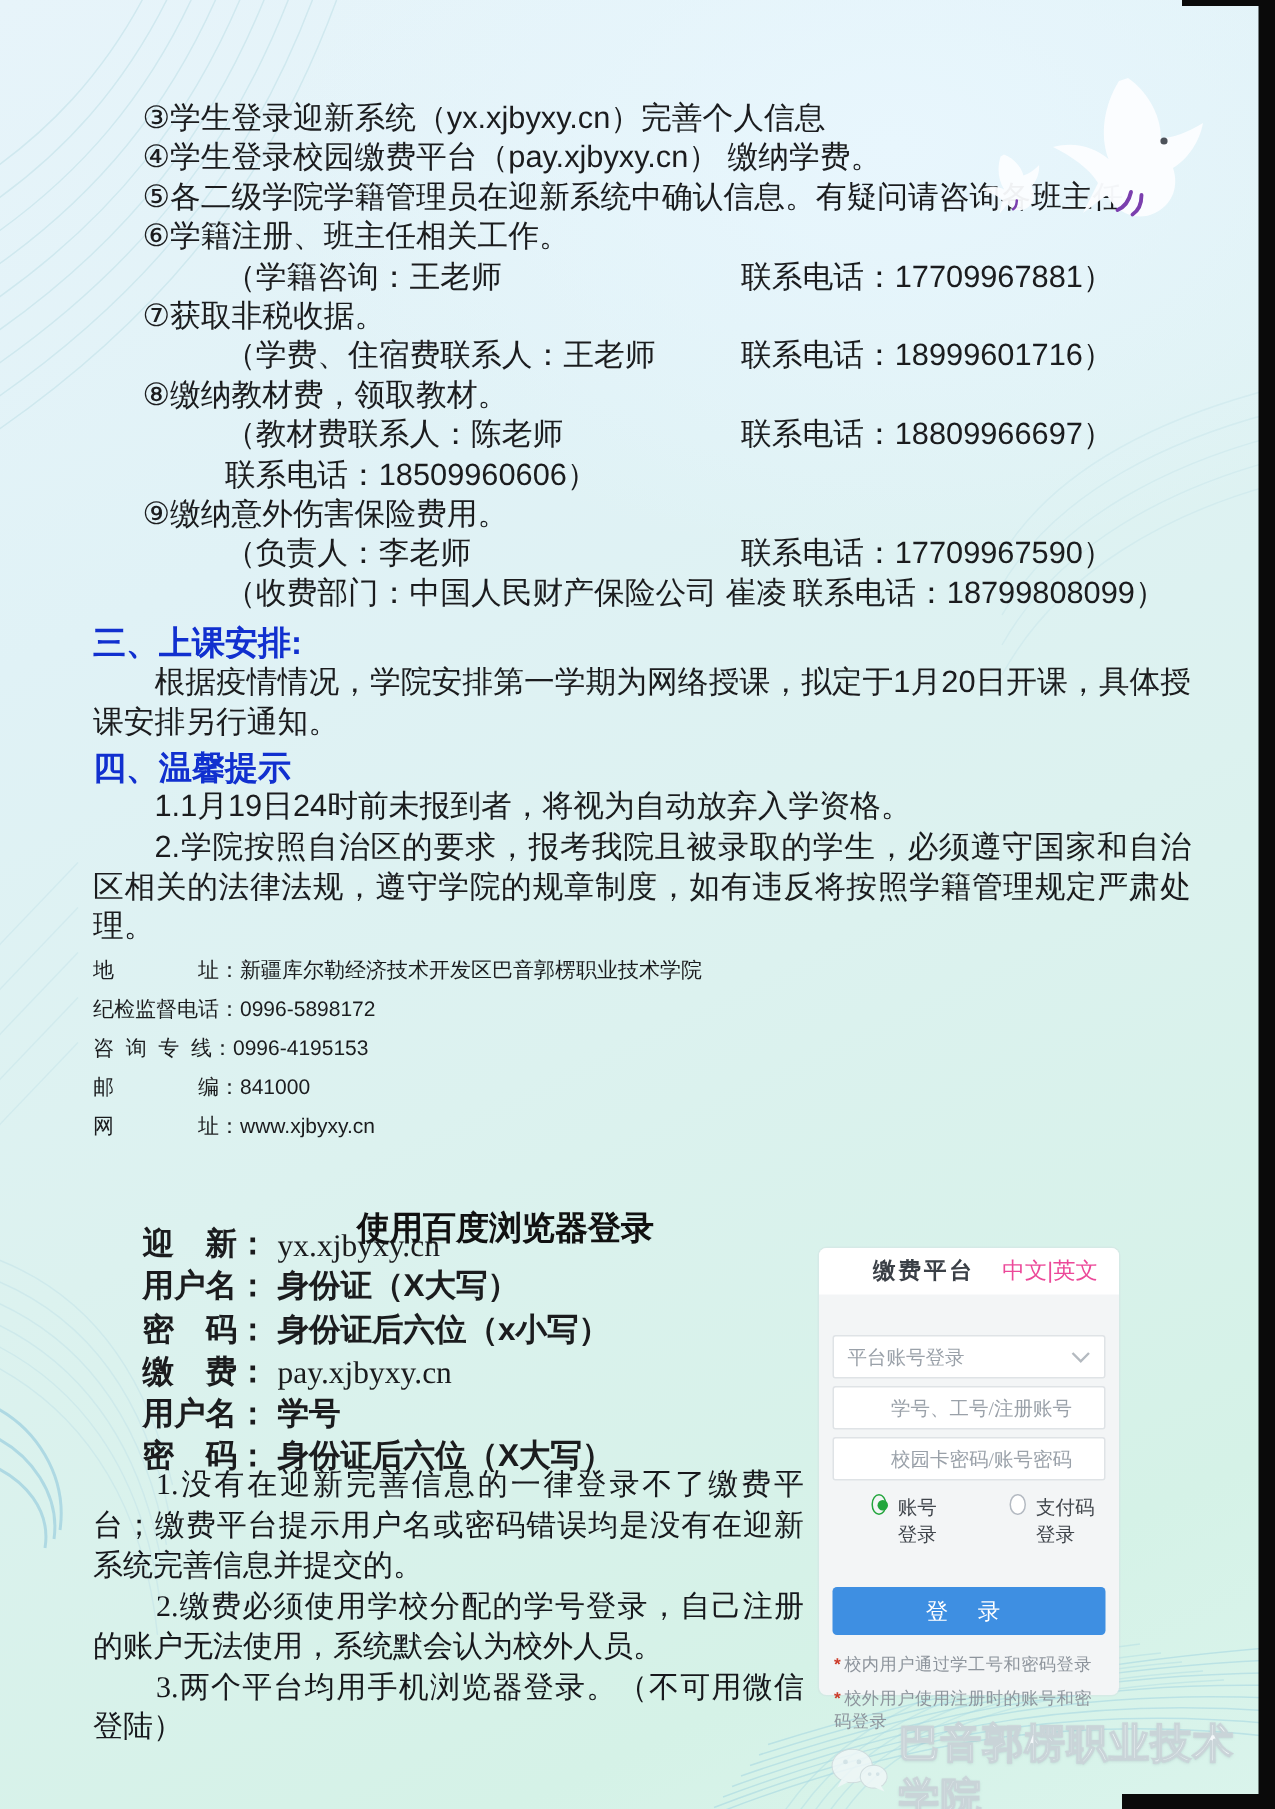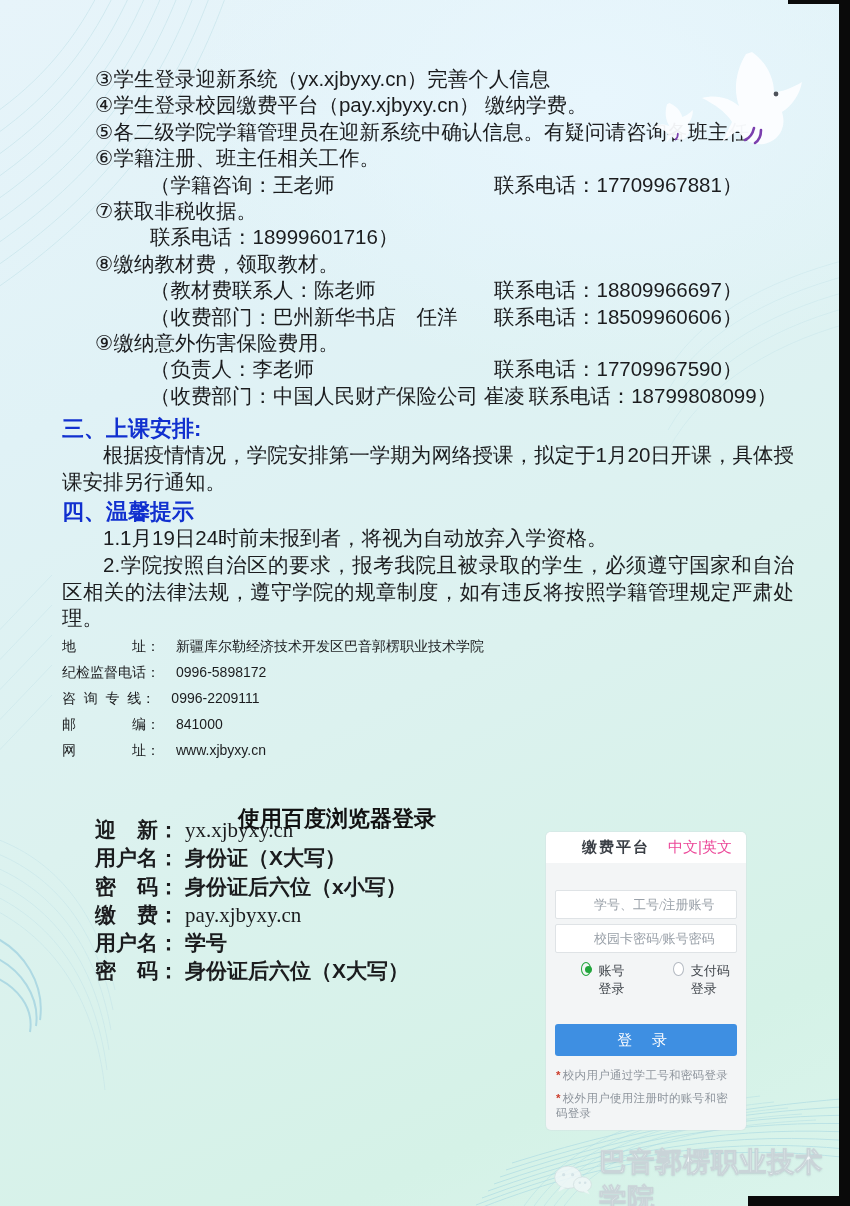--- a/index.html
+++ b/index.html
@@ -18,21 +18,21 @@
   .contact-row{display:flex;font-size:20.5px;line-height:26.4px;padding-left:88px;}
   .contact-row .cl{min-width:340px;flex:none;white-space:nowrap;padding-right:4px;}
   .contact-row .cr{white-space:nowrap;}
   h3.sec{margin:6px 0 0;font-size:22px;font-weight:bold;color:#1130cf;line-height:27px;}
   h3.sec2{margin:3px 0 0;}
   .para{margin:0;font-size:20.5px;line-height:26.6px;text-align:justify;}
   .indent{text-indent:41px;}
   .contacts{margin-top:1px;}
   .crow{display:flex;font-size:14px;line-height:26px;}
   .clabel{white-space:pre;}
-  .cvalue{white-space:pre;margin-left:16px;}
+  .cvalue{white-space:pre;}
 
   .star-title{position:absolute;left:62px;top:736px;width:732px;margin:0;text-align:center;
     font-size:29px;font-weight:bold;color:#0846d6;letter-spacing:1px;}
 
   .guide{position:absolute;left:62px;top:804px;width:550px;}
   .guide-sub{margin:0;text-align:center;font-size:22px;font-weight:bold;color:#111;}
   .creds{position:absolute;left:62px;top:816px;width:480px;}
   .cred{display:flex;align-items:flex-end;font-size:21px;line-height:28.3px;padding-left:33px;}
   .cred .lab{font-weight:bold;white-space:pre;}
   .cred .url{font-family:"Liberation Serif","DejaVu Serif",serif;font-size:21px;margin-left:6px;}
@@ -142,29 +142,29 @@
       <p class="step">③学生登录迎新系统（yx.xjbyxy.cn）完善个人信息</p>
       <p class="step">④学生登录校园缴费平台（pay.xjbyxy.cn） 缴纳学费。</p>
       <p class="step">⑤各二级学院学籍管理员在迎新系统中确认信息。有疑问请咨询各班主任</p>
       <p class="step">⑥学籍注册、班主任相关工作。</p>
       <div class="contact-row">
         <span class="cl">（学籍咨询：王老师</span>
         <span class="cr">联系电话：17709967881）</span>
       </div>
       <p class="step">⑦获取非税收据。</p>
       <div class="contact-row">
+        <span class="cl">（学费、住宿费联系人：王老师</span>
         <span class="cr">联系电话：18999601716）</span>
       </div>
       <p class="step">⑧缴纳教材费，领取教材。</p>
       <div class="contact-row">
         <span class="cl">（教材费联系人：陈老师</span>
         <span class="cr">联系电话：18809966697）</span>
       </div>
       <div class="contact-row">
-        <span class="cl">（收费部门：巴州新华书店　任洋</span>
         <span class="cr">联系电话：18509960606）</span>
       </div>
       <p class="step">⑨缴纳意外伤害保险费用。</p>
       <div class="contact-row">
         <span class="cl">（负责人：李老师</span>
         <span class="cr">联系电话：17709967590）</span>
       </div>
       <div class="contact-row">
         <span class="cl">（收费部门：中国人民财产保险公司 崔凌</span>
         <span class="cr">联系电话：18799808099）</span>
@@ -182,21 +182,21 @@
       <div class="crow">
         <span class="clabel">地　　　　址：</span>
         <span class="cvalue">新疆库尔勒经济技术开发区巴音郭楞职业技术学院</span>
       </div>
       <div class="crow">
         <span class="clabel">纪检监督电话：</span>
         <span class="cvalue">0996-5898172</span>
       </div>
       <div class="crow">
         <span class="clabel">咨  询  专  线：</span>
-        <span class="cvalue">0996-2209111</span>
+        <span class="cvalue">0996-4195153</span>
       </div>
       <div class="crow">
         <span class="clabel">邮　　　　编：</span>
         <span class="cvalue">841000</span>
       </div>
       <div class="crow">
         <span class="clabel">网　　　　址：</span>
         <span class="cvalue">www.xjbyxy.cn</span>
       </div>
     </div>
@@ -227,27 +227,40 @@
     <div class="cred">
       <span class="lab">用户名：</span>
       <span class="bval">学号</span>
     </div>
     <div class="cred">
       <span class="lab">密　码：</span>
       <span class="bval">身份证后六位（X大写）</span>
     </div>
   </div>
 
+  <div class="notes">
+    <p class="note">1.没有在迎新完善信息的一律登录不了缴费平台；缴费平台提示用户名或密码错误均是没有在迎新系统完善信息并提交的。</p>
+    <p class="note">2.缴费必须使用学校分配的学号登录，自己注册的账户无法使用，系统默会认为校外人员。</p>
+    <p class="note">3.两个平台均用手机浏览器登录。（不可用微信登陆）</p>
+  </div>
 
   <div class="form-card">
     <div class="form-header">
       <span class="form-title">缴费平台</span>
       <span class="lang">中文|英文</span>
     </div>
     <div class="form-body">
+      <div class="fld">
+        <span>平台账号登录</span>
+        <span class="chev">
+          <svg width="13" height="8" viewBox="0 0 13 8">
+              <path d="M1 1 L6.5 6.5 L12 1" stroke="#b4bac0" stroke-width="1.6" fill="none"></path>
+            </svg>
+        </span>
+      </div>
       <div class="fld">
         <input type="text" placeholder="学号、工号/注册账号" style="">
       </div>
       <div class="fld">
         <input type="text" placeholder="校园卡密码/账号密码" style="">
       </div>
       <div class="radio-row">
         <span class="radio-item">
           <span class="radio on"></span>
           <span>账号登录</span>

